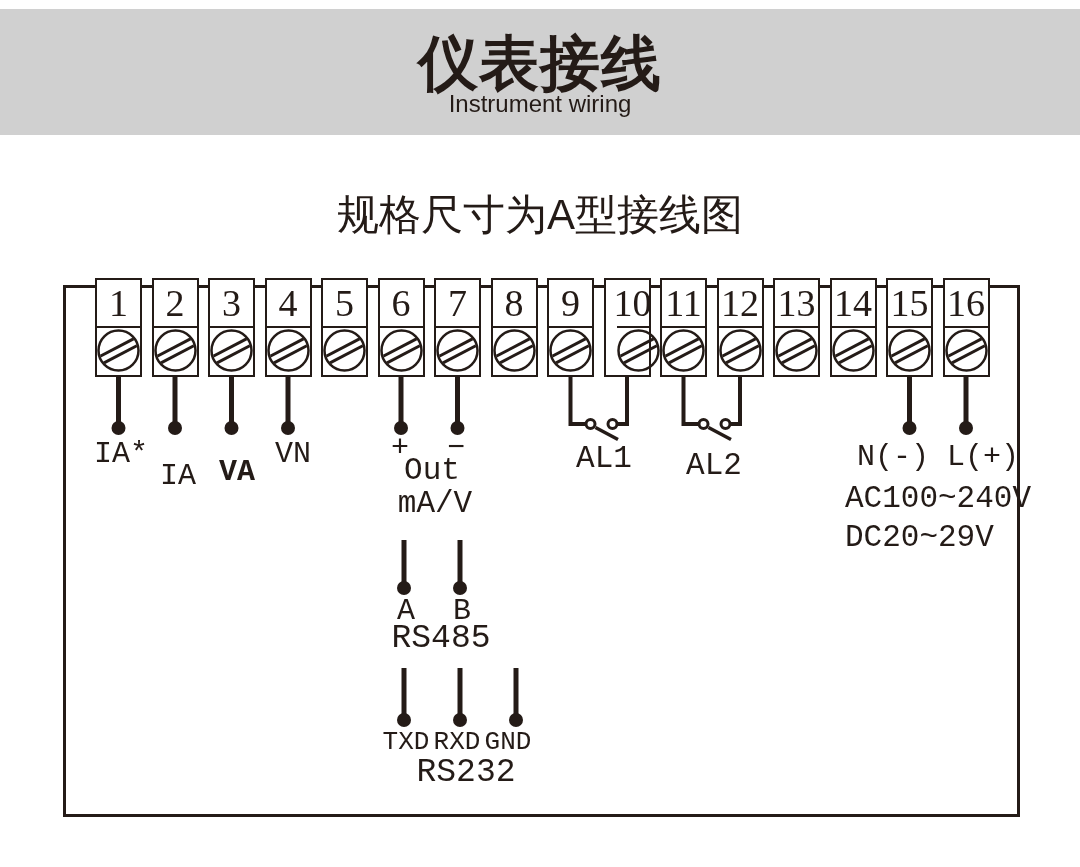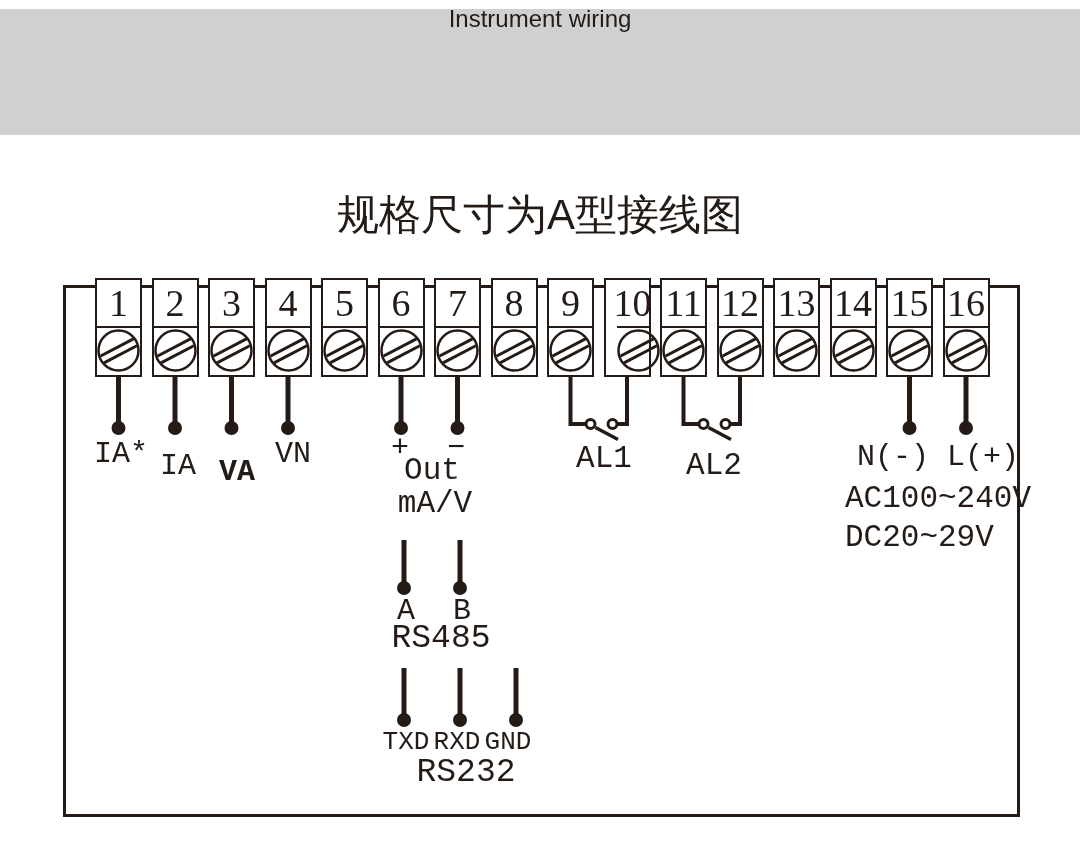--- a/index.html
+++ b/index.html
@@ -42,21 +42,21 @@
 
   .wiring { position:absolute; left:0; top:0; z-index:1; pointer-events:none; }
 
   .lbl {
     position:absolute; z-index:3; white-space:pre; line-height:1.15;
     font-size:30px; transform:translateX(-50%);
   }
   .lbl.anchor-left { transform:none; }
 
   .lbl-ia-star { left:121px; top:437px; }
-  .lbl-ia      { left:178px; top:449px; }
+  .lbl-ia      { left:178px; top:459px; }
   .lbl-va      { left:237px; top:455px;font-weight:bold; }
   .lbl-vn      { left:293px; top:437px; }
   .lbl-plus    { left:400px; top:431px; }
   .lbl-minus   { left:456px; top:431px; }
   .lbl-out     { left:432px; top:453px; font-size:31px; }
   .lbl-mav     { left:435px; top:486px; font-size:31px; }
   .lbl-al1     { left:604px; top:441px; font-size:31px; }
   .lbl-al2     { left:714px; top:441px; font-size:31px;margin-top:7px; }
   .lbl-nl      { left:938px; top:440px; }
   .lbl-ac      { left:845px; top:481px; font-size:31px; }
@@ -66,20 +66,21 @@
   .lbl-rs485   { left:441px; top:620px; font-size:33px; }
   .lbl-txd     { left:406px; top:728px; font-size:26px; }
   .lbl-rxd     { left:457px; top:728px; font-size:26px; }
   .lbl-gnd     { left:508px; top:728px; font-size:26px; }
   .lbl-rs232   { left:466px; top:754px; font-size:33px; }
 </style>
 </head>
 <body>
 
 <div class="banner">
+  <div class="banner-cn">仪表接线</div>
   <div class="banner-en">Instrument wiring</div>
 </div>
 
 <div class="section-title">规格尺寸为A型接线图</div>
 
 <div class="outer-box"></div>
 
 <div id="terminal-strip">
     <div class="cell" style="left: 95px;">
       <div class="num">1</div>

